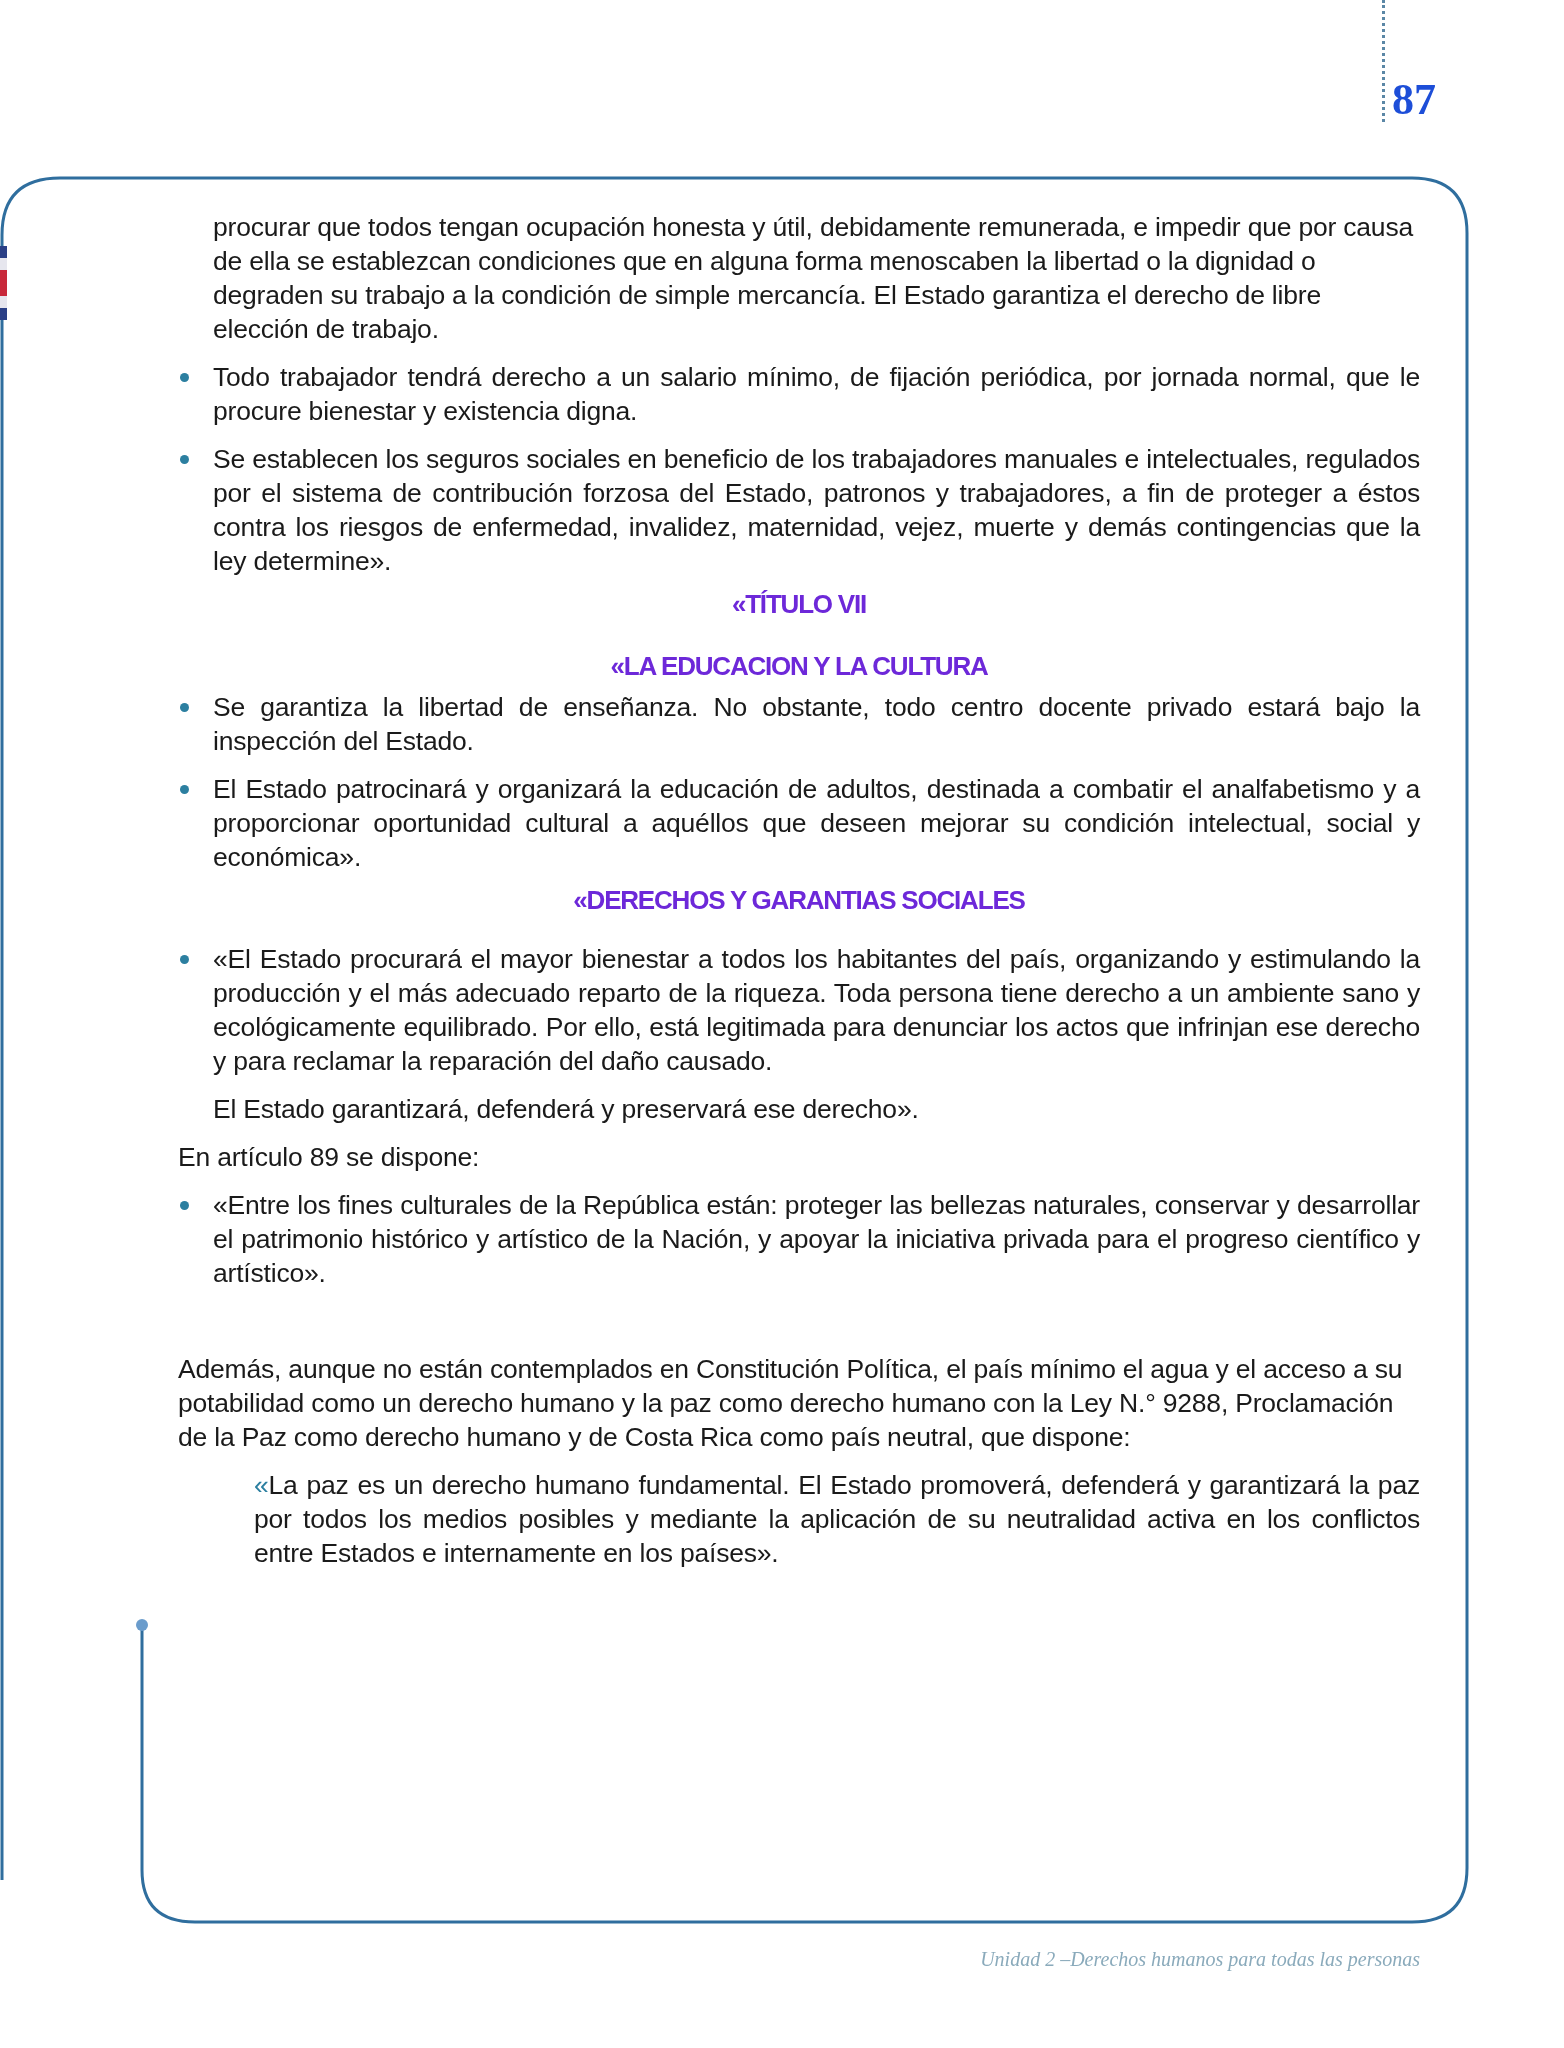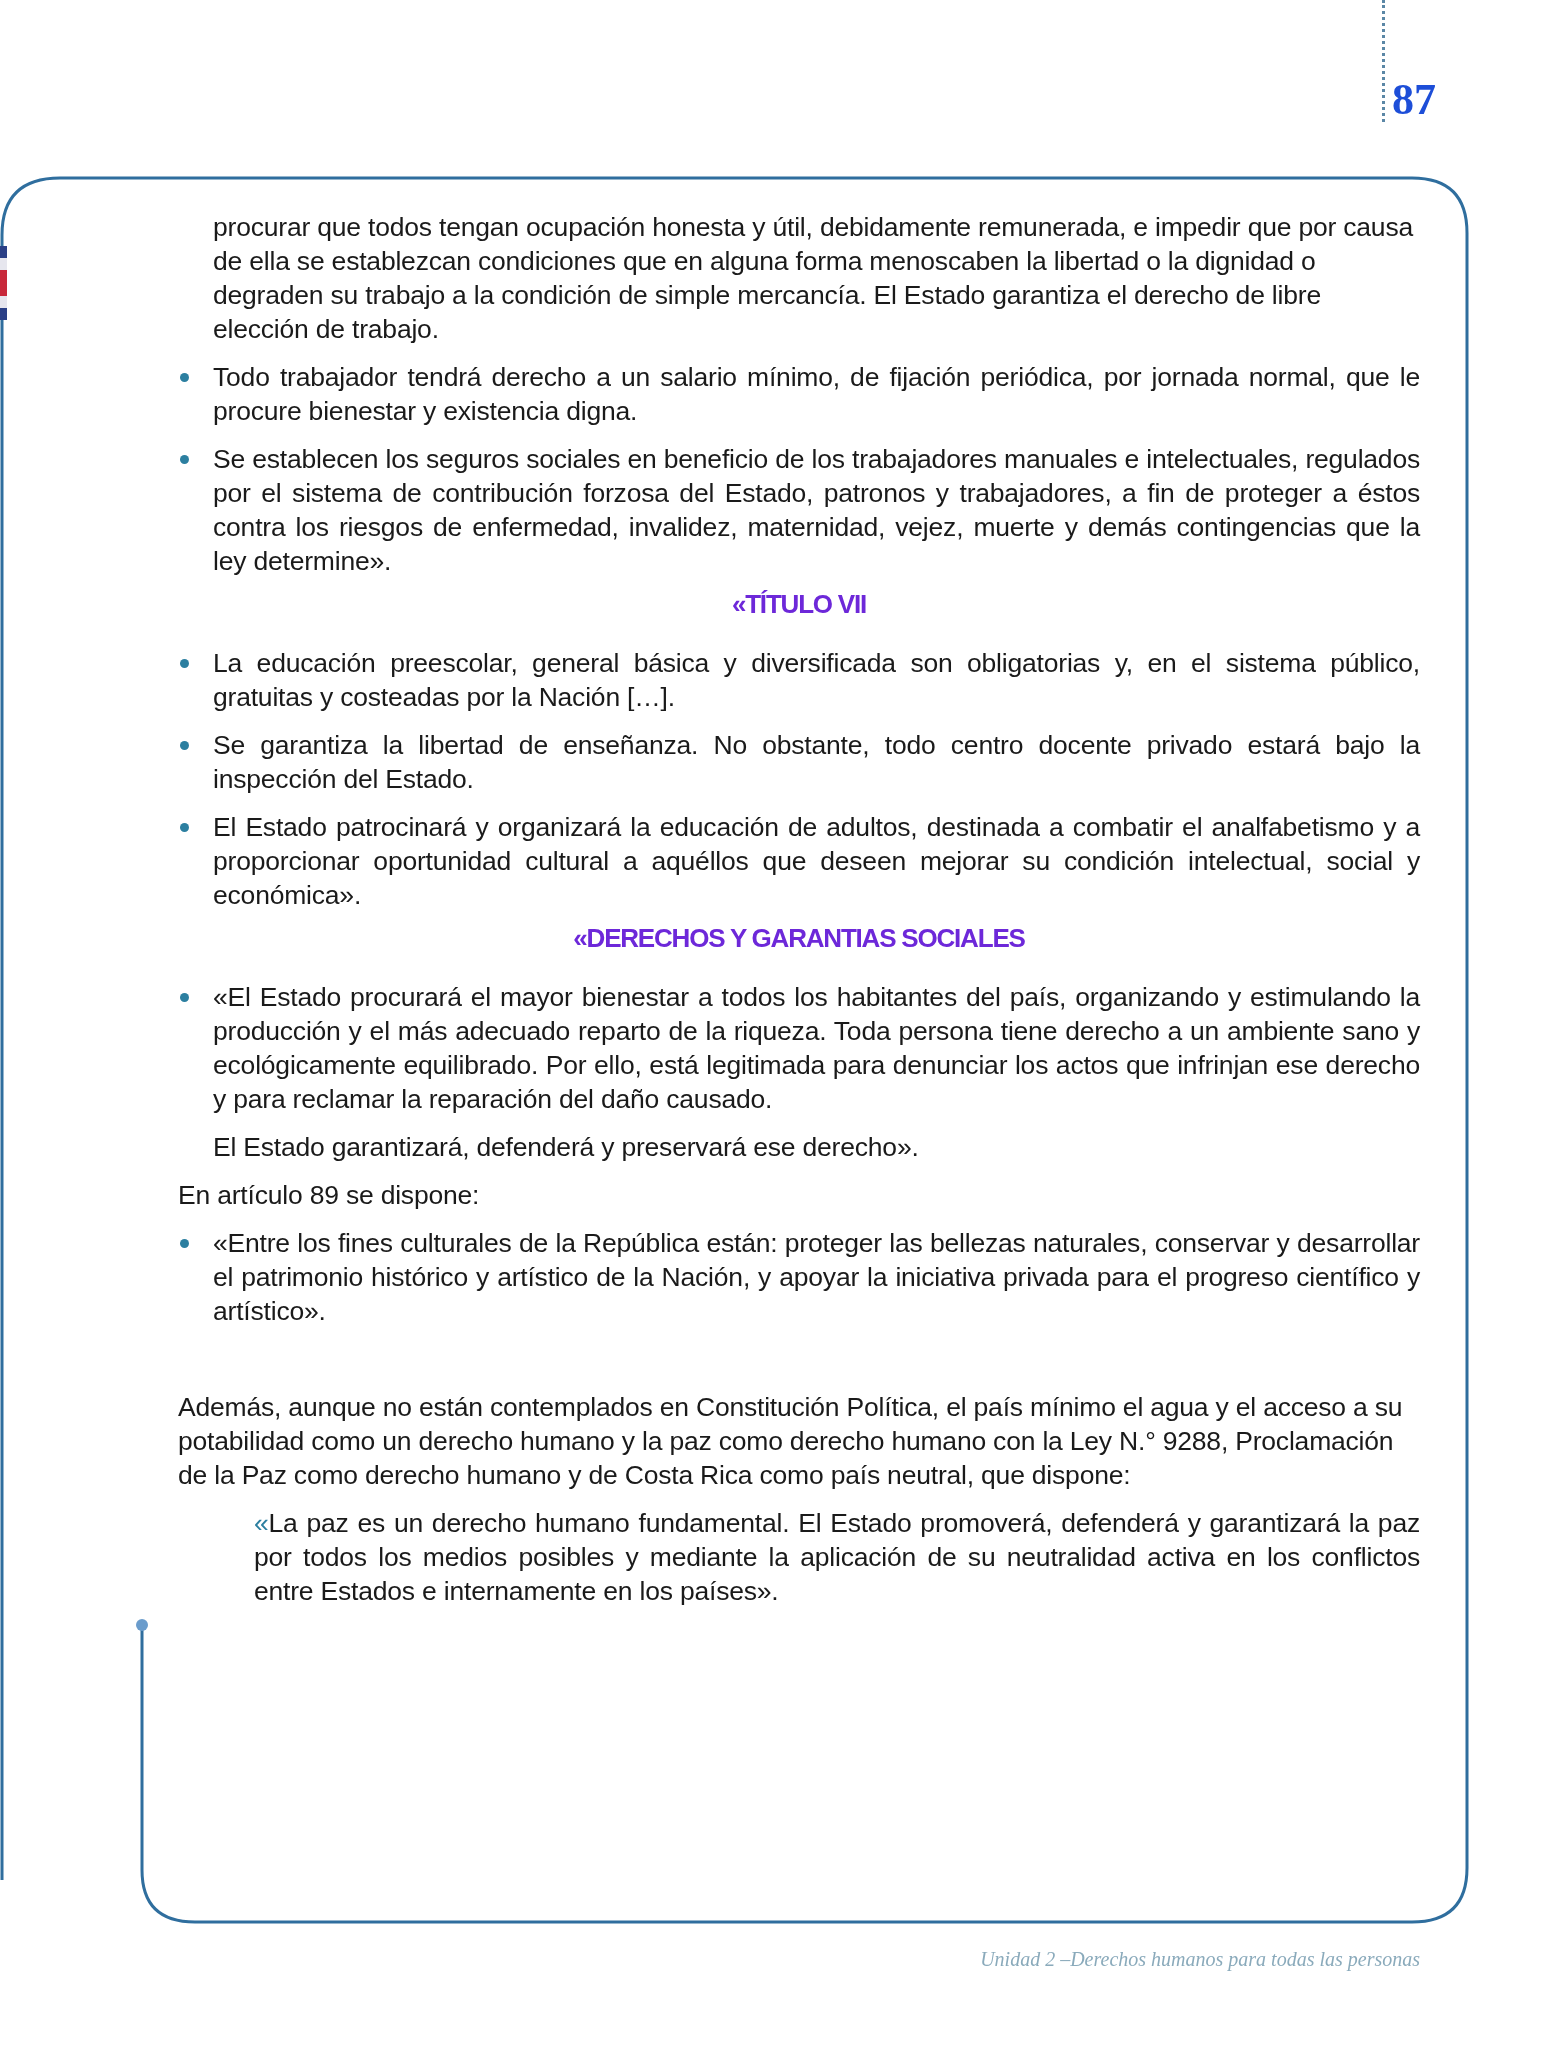--- a/index.html
+++ b/index.html
@@ -55,25 +55,22 @@
   <div class="bullet-item">
     <span class="dot"></span>
     <span>Todo trabajador tendrá derecho a un salario mínimo, de fijación periódica, por jornada normal, que le procure bienestar y existencia digna.</span>
   </div>
   <div class="bullet-item" style="margin-bottom:6px;">
     <span class="dot"></span>
     <span>Se establecen los seguros sociales en beneficio de los trabajadores manuales e intelectuales, regulados por el sistema de contribución forzosa del Estado, patronos y trabajadores, a fin de proteger a éstos contra los riesgos de enfermedad, invalidez, maternidad, vejez, muerte y demás contingencias que la ley determine».</span>
   </div>
 
   <div class="heading">«TÍTULO VII</div>
+  <div class="heading" style="margin-bottom:4px;">«LA EDUCACION Y LA CULTURA</div>
 
-  <div class="bullet-item">
-    <span class="dot"></span>
-    <span>La educación preescolar, general básica y diversificada son obligatorias y, en el sistema público, gratuitas y costeadas por la Nación […].</span>
-  </div>
   <div class="bullet-item">
     <span class="dot"></span>
     <span>Se garantiza la libertad de enseñanza. No obstante, todo centro docente privado estará bajo la inspección del Estado.</span>
   </div>
   <div class="bullet-item" style="margin-bottom:6px;">
     <span class="dot"></span>
     <span>El Estado patrocinará y organizará la educación de adultos, destinada a combatir el analfabetismo y a proporcionar oportunidad cultural a aquéllos que deseen mejorar su condición intelectual, social y económica».</span>
   </div>
 
   <div class="heading">«DERECHOS Y GARANTIAS SOCIALES</div>

